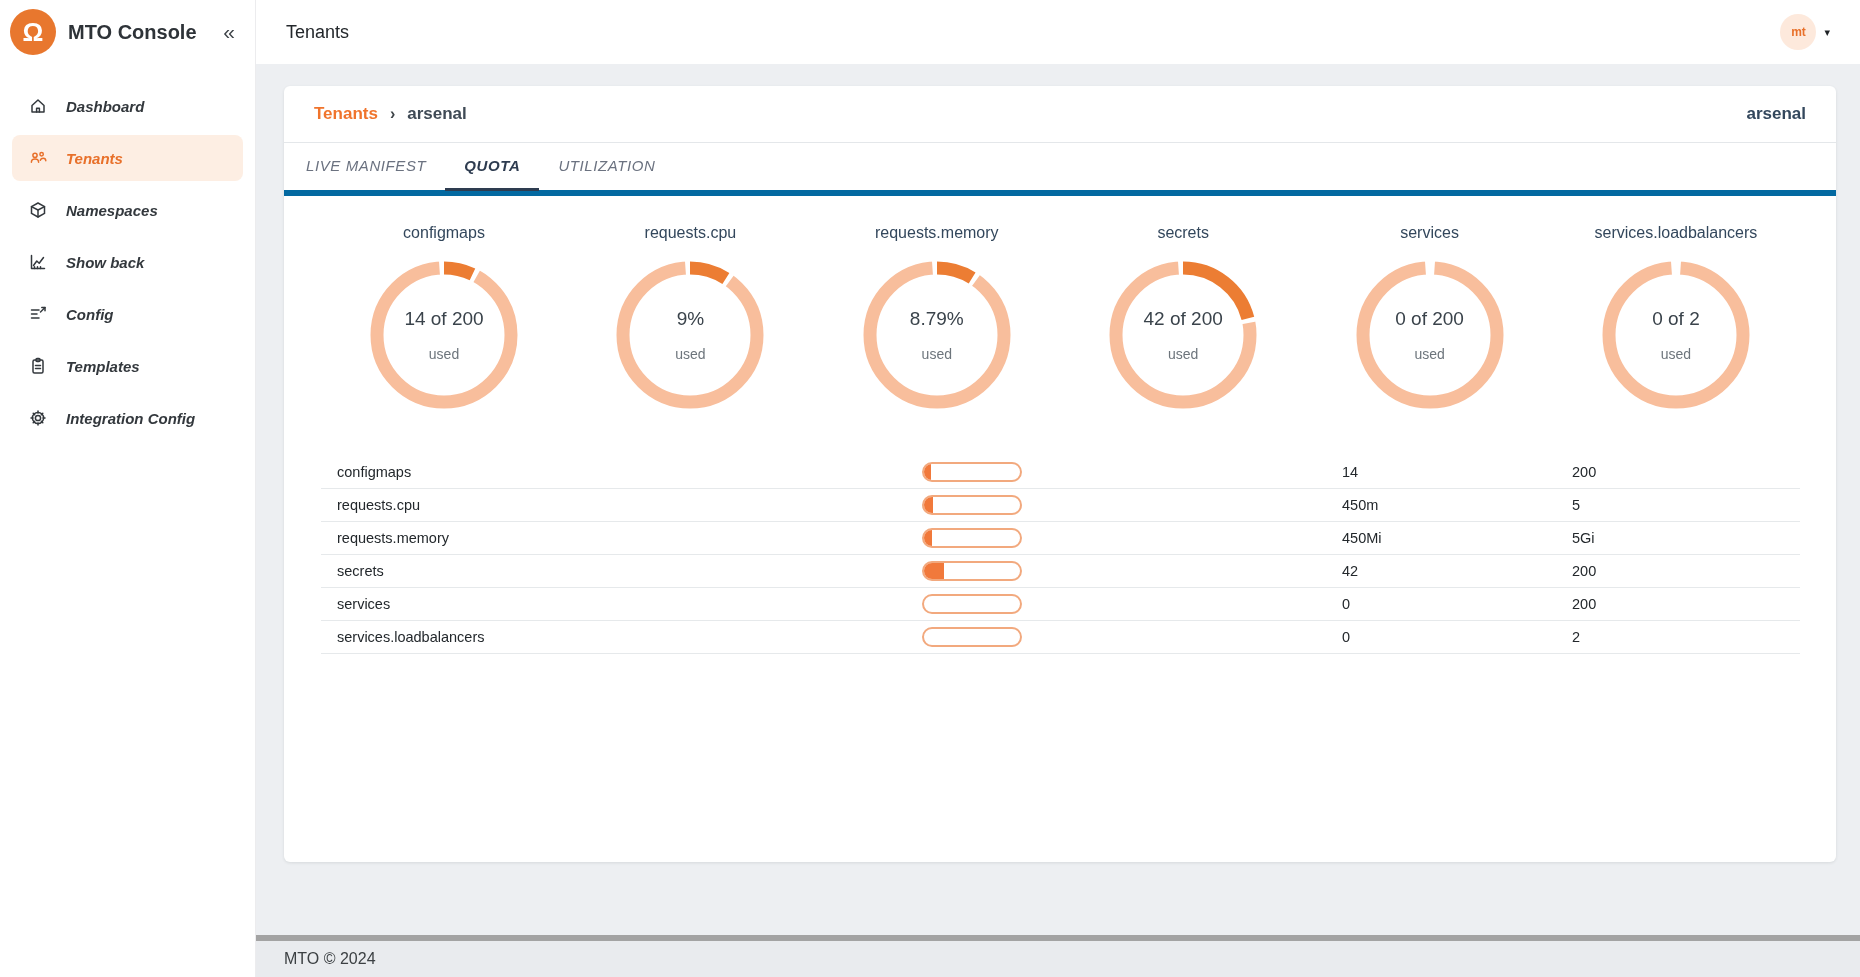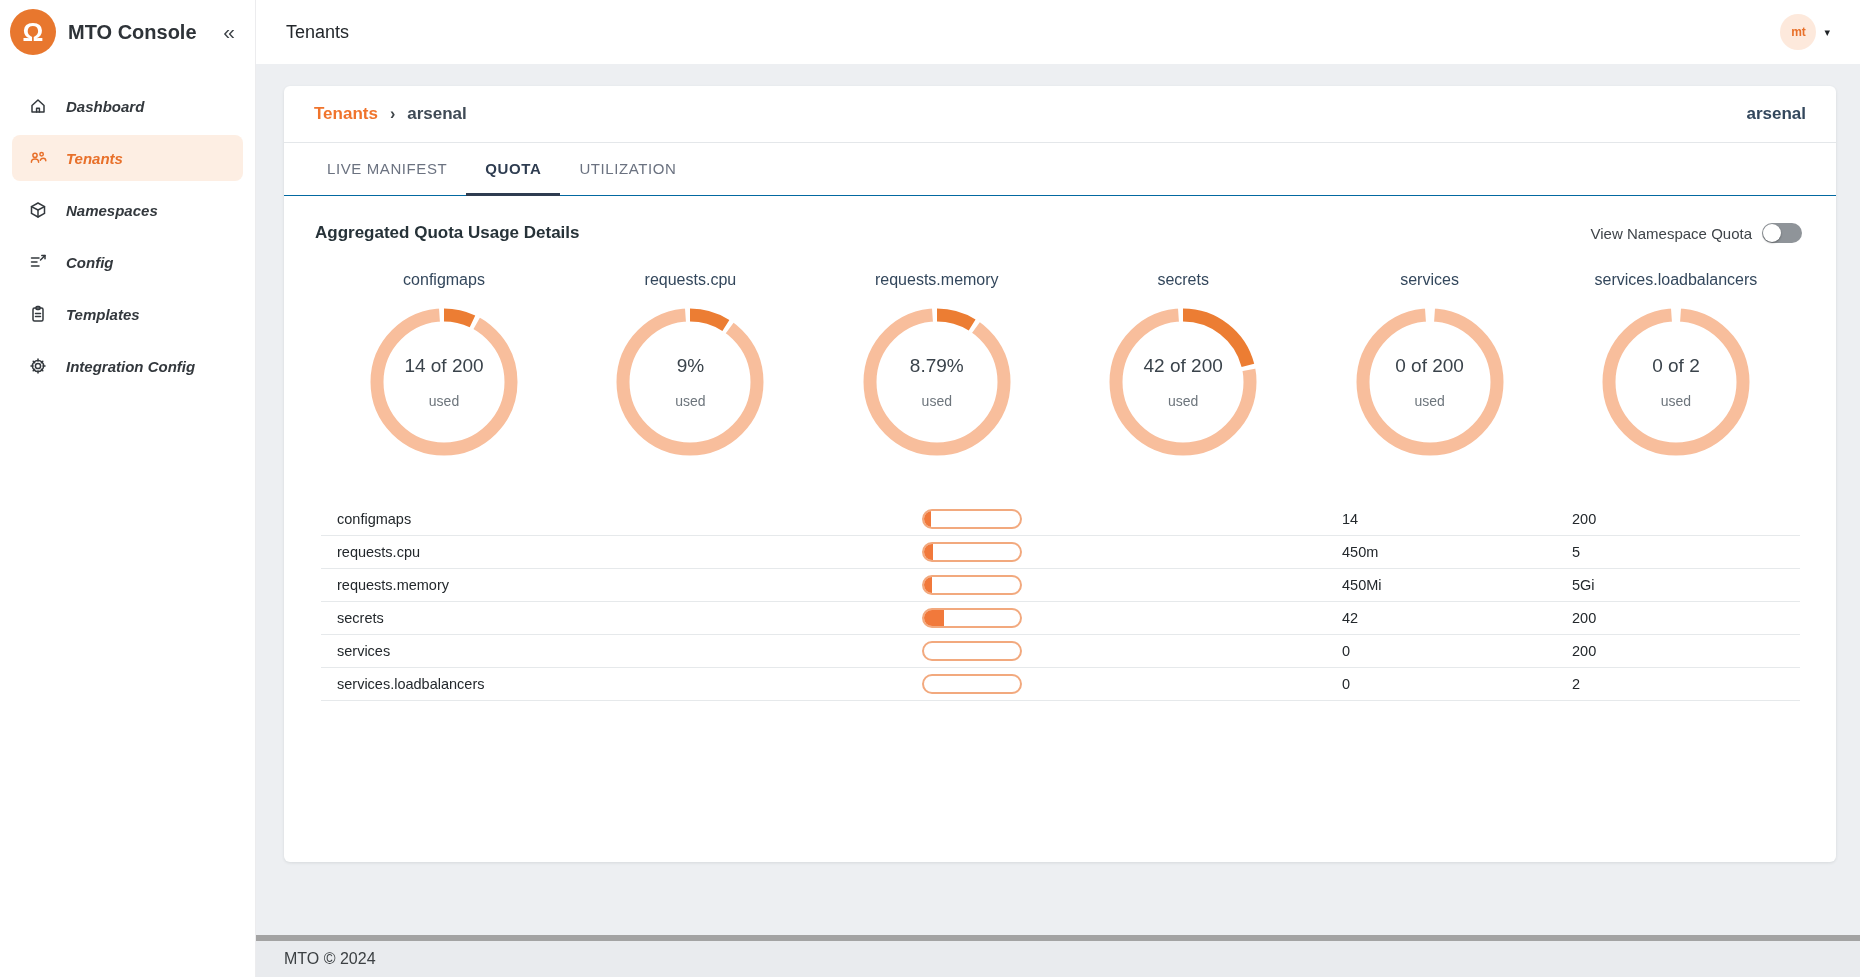--- a/index.html
+++ b/index.html
@@ -28,21 +28,21 @@
 
   .content { flex:1; padding:22px 24px 0 28px; overflow:hidden; }
   .card { background:#fff; border-radius:6px; box-shadow:0 1px 3px rgba(60,64,67,.12); height:776px; display:flex; flex-direction:column; }
 
   .breadcrumb-row { display:flex; align-items:center; padding:0 30px; height:57px; border-bottom:1px solid #e4e7ea; }
   .crumb-root { color:#f0742c; font-weight:700; font-size:17px; cursor:pointer; }
   .crumb-sep { color:#3c4247; font-weight:700; font-size:16px; margin:0 12px; }
   .crumb-current { color:#3f4a55; font-weight:700; font-size:17px; }
   .crumb-right { margin-left:auto; color:#33475c; font-weight:700; font-size:17px; }
 
-  .tabs-row { display:flex; padding:0 24px; border-bottom:1px solid #0369a1; height:53px; }
+  .tabs-row { display:flex; padding:0 3px; border-bottom:6px solid #0369a1; height:53px;font-style:italic; }
   .tab { padding:0 19px; display:flex; align-items:center; font-size:15px; letter-spacing:.6px; color:#6b7280; font-weight:500; border-bottom:3px solid transparent; margin-bottom:-1px; cursor:pointer; }
   .tab.active { color:#2e3c50; border-color:#2e3c50; font-weight:600; }
 
   .section-head { display:flex; align-items:center; justify-content:space-between; padding:27px 34px 0 31px; }
   .section-title { font-size:17px; font-weight:700; color:#263238; }
   .toggle-wrap { display:flex; align-items:center; gap:10px; }
   .toggle-label { font-size:15px; color:#3f4449; }
   .toggle { width:40px; height:20px; border-radius:10px; background:#8f9499; position:relative; cursor:pointer; flex:none; }
   .toggle-knob { position:absolute; top:1px; left:1px; width:18px; height:18px; border-radius:50%; background:#fff; box-shadow:0 1px 2px rgba(0,0,0,.35); }
 
@@ -105,20 +105,30 @@
               <path d="M10 3 L16.5 6.6 V13.4 L10 17 L3.5 13.4 V6.6 Z"></path>
               <path d="M3.5 6.6 L10 10 L16.5 6.6"></path>
               <path d="M10 10 V17"></path>
             </svg>
           </span>
           <span>Namespaces</span>
         </div>
         <div class="nav-item">
           <span style="display:flex">
             <svg viewBox="0 0 20 20">
+              <path d="M3.5 3.5 V16.5 H16.5"></path>
+              <path d="M5.5 13.5 L8.8 9 L11.2 11.2 L15.5 5.5"></path>
+              <path d="M6.5 16.5 V14.8 M9.5 16.5 V14.8 M12.5 16.5 V14.8"></path>
+            </svg>
+          </span>
+          <span>Show back</span>
+        </div>
+        <div class="nav-item">
+          <span style="display:flex">
+            <svg viewBox="0 0 20 20">
               <path d="M3.5 6 H11 M3.5 10 H9 M3.5 14 H11"></path>
               <path d="M12.5 8 L17 3.5"></path>
               <path d="M13.8 3.5 H17 V6.7"></path>
             </svg>
           </span>
           <span>Config</span>
         </div>
         <div class="nav-item">
           <span style="display:flex">
             <svg viewBox="0 0 20 20">
@@ -161,29 +171,20 @@
           <span class="crumb-current">arsenal</span>
           <span class="crumb-right">arsenal</span>
         </div>
 
         <div class="tabs-row" id="tabs-row">
             <div class="tab">LIVE MANIFEST</div>
             <div class="tab active">QUOTA</div>
             <div class="tab">UTILIZATION</div>
           </div>
 
-        <div class="section-head">
-          <div class="section-title">Aggregated Quota Usage Details</div>
-          <div class="toggle-wrap">
-            <span class="toggle-label">View Namespace Quota</span>
-            <div class="toggle">
-              <div class="toggle-knob"></div>
-            </div>
-          </div>
-        </div>
 
         <div class="donut-row" id="donut-row">
             <div class="donut">
               <div class="donut-label">configmaps</div>
               <div class="donut-wrap"><svg width="150" height="150" viewBox="0 0 150 150">
                   <circle cx="75" cy="75" r="67" fill="none" stroke="#f8be9c" stroke-width="13" pathLength="100"></circle>
                   <circle cx="75" cy="75" r="67" fill="none" stroke="#ffffff" stroke-width="15" pathLength="100" stroke-dasharray="9.2 90.8" stroke-dashoffset="1.1" transform="rotate(-90 75 75)"></circle>
                   <circle cx="75" cy="75" r="67" fill="none" stroke="#ec7d33" stroke-width="13" pathLength="100" stroke-dasharray="7 93" transform="rotate(-90 75 75)"></circle>
                 </svg><div class="donut-center">
                   <div class="donut-value">14 of 200</div>

